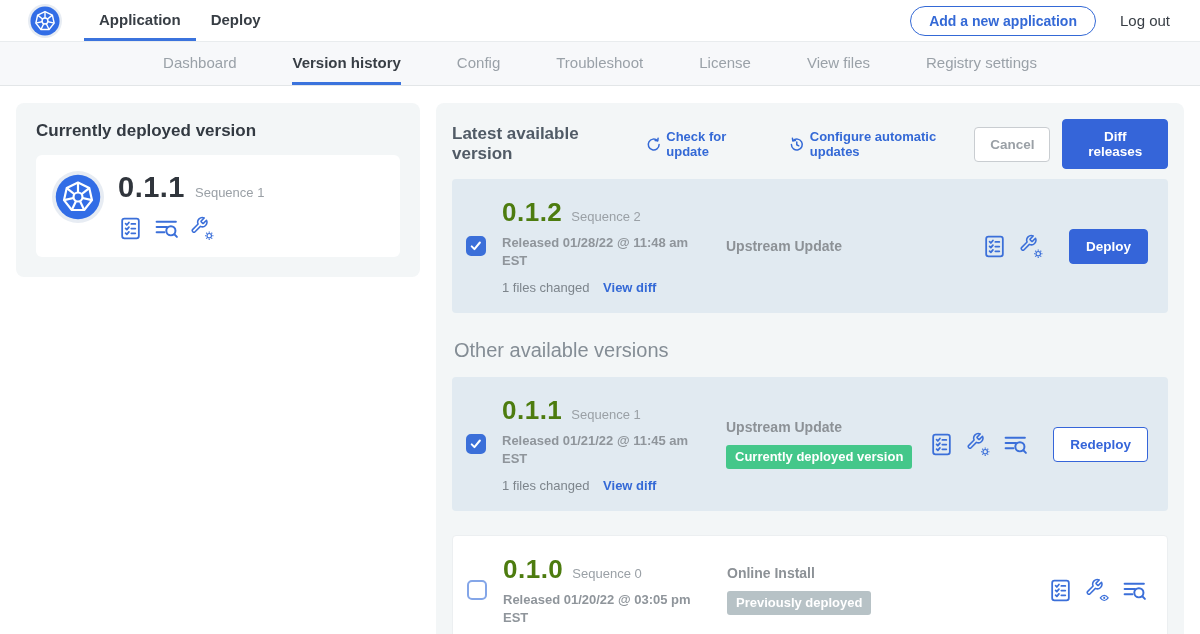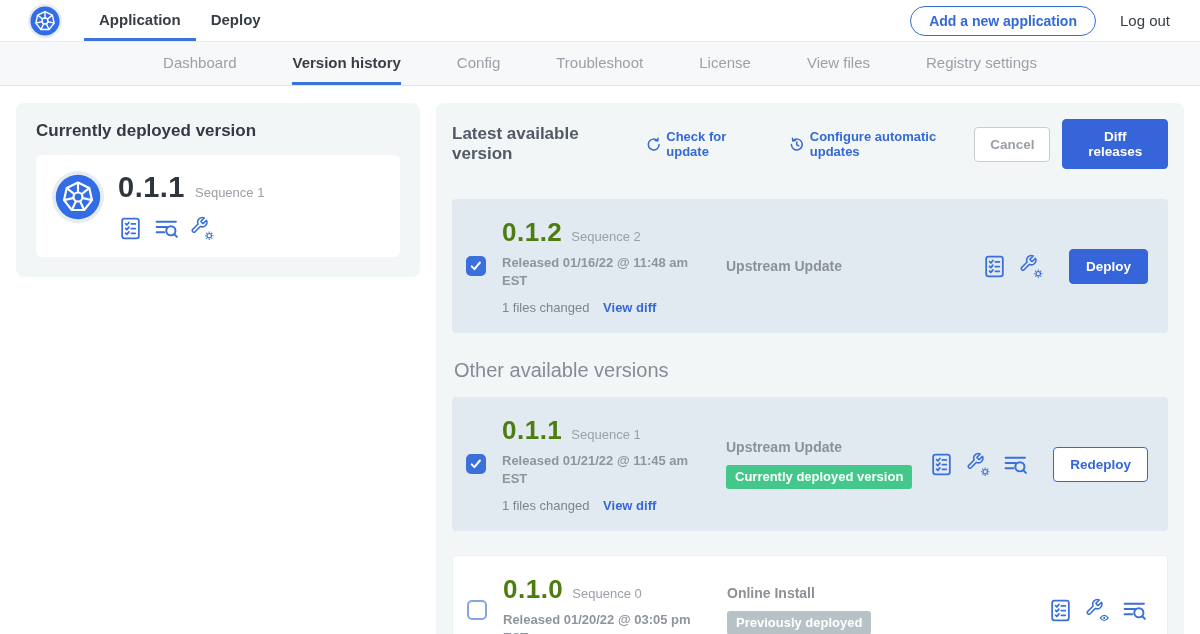--- a/index.html
+++ b/index.html
@@ -38,21 +38,21 @@
   .dep-version { font-size:29px; font-weight:700; color:#30353c; letter-spacing:.5px; }
   .dep-seq { margin-left:10px; font-size:13px; color:#9aa0a6; }
   .dep-date { margin-top:6px; font-size:13.5px; color:#a7acb1; }
   .icon-row { display:flex; gap:11px; margin-top:12px; color:#3b6fd9; }
   .icon-btn { width:25px; height:25px; display:inline-flex; align-items:center; justify-content:center;
     color:#3b6fd9; cursor:pointer; }
   .icon-btn svg { width:100%; height:100%; }
 
   
   .available-panel { flex:1; background:#f3f6f7; border-radius:8px; padding:16px; }
-  .avail-header { display:flex; align-items:center; margin-bottom:30px;justify-content:flex-end; }
+  .avail-header { display:flex; align-items:center; margin-bottom:10px;justify-content:flex-end; }
   .avail-title { font-size:17px; font-weight:700; color:#515b66; }
   .hdr-link { display:flex; align-items:center; gap:5px; margin-left:18px; color:#3469d6;
     font-size:13px; font-weight:700; cursor:pointer; }
   .hdr-link + .hdr-link { margin-left:26px; }
   .hdr-link svg { width:17px; height:17px; }
   .avail-header .spacer { flex:1; }
   .cancel-btn { padding:9px 15px; background:#fff; border:1px solid #c9cdd1; border-radius:4px;
     font-size:13.5px; font-weight:700; color:#9aa0a6; cursor:pointer; }
   .diff-btn { margin-left:12px; padding:9px 15px; background:#3565d9; border:1px solid #3565d9;
     border-radius:4px; font-size:13.5px; font-weight:700; color:#fff; cursor:pointer; }
@@ -248,21 +248,21 @@
       <div class="checkbox checkbox--true">
         <svg viewBox="0 0 18 18">
             <use href="#ic-check"></use>
           </svg>
       </div>
       <div class="ver-info">
         <div class="ver-line">
           <span class="ver-num">0.1.2</span>
           <span class="ver-seq">Sequence 2</span>
         </div>
-        <div class="ver-released">Released 01/16/22 @ 11:48 am EST</div>
+        <div class="ver-released">Released 01/28/22 @ 11:48 am EST</div>
         <div class="ver-files">
           <span>1 files changed</span>
           <span class="view-diff">View diff</span>
         </div>
       </div>
       <div class="ver-middle">
         <div class="ver-source">Upstream Update</div>
 
       </div>
       <div class="ver-actions">

